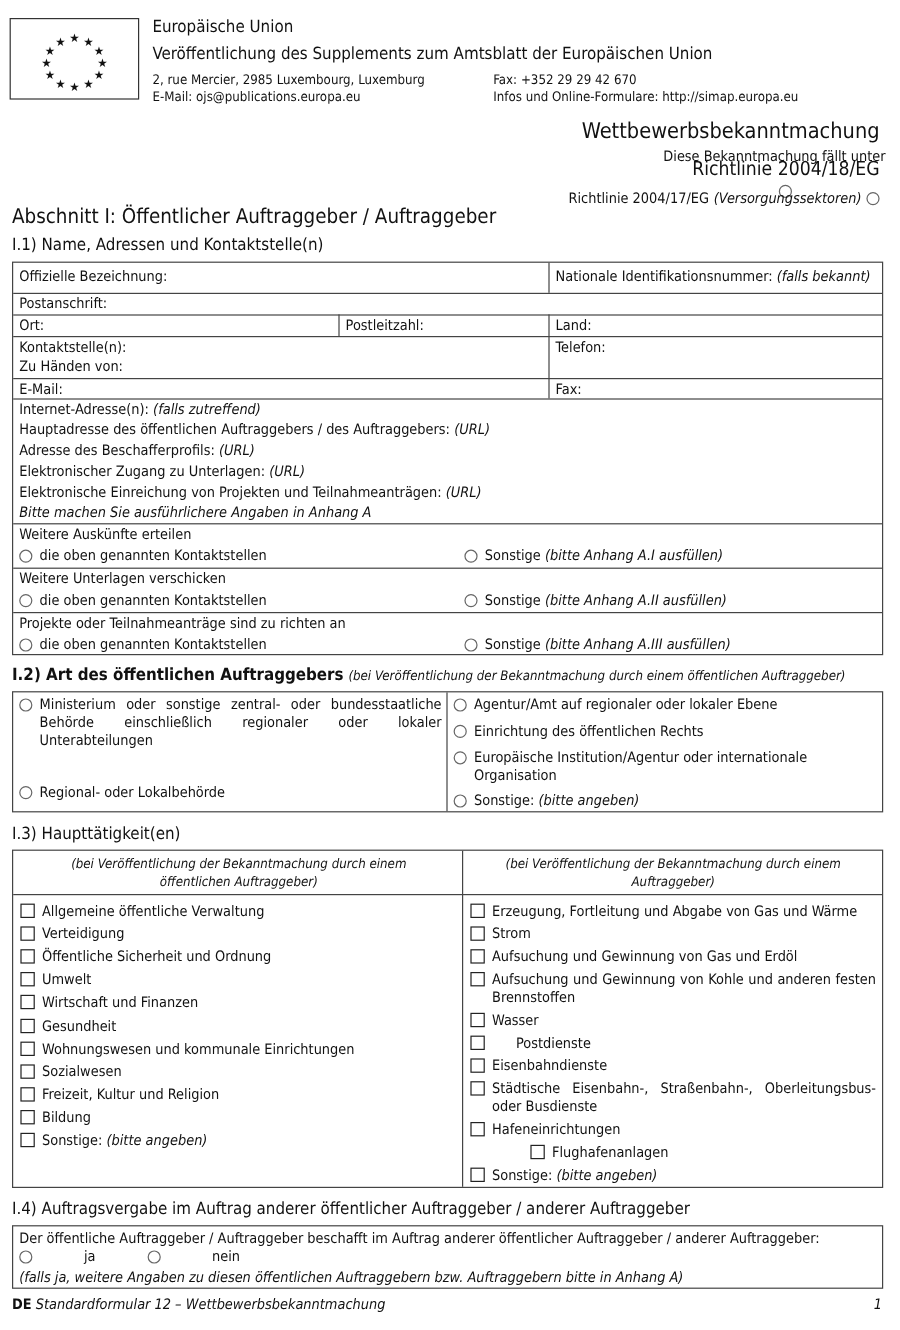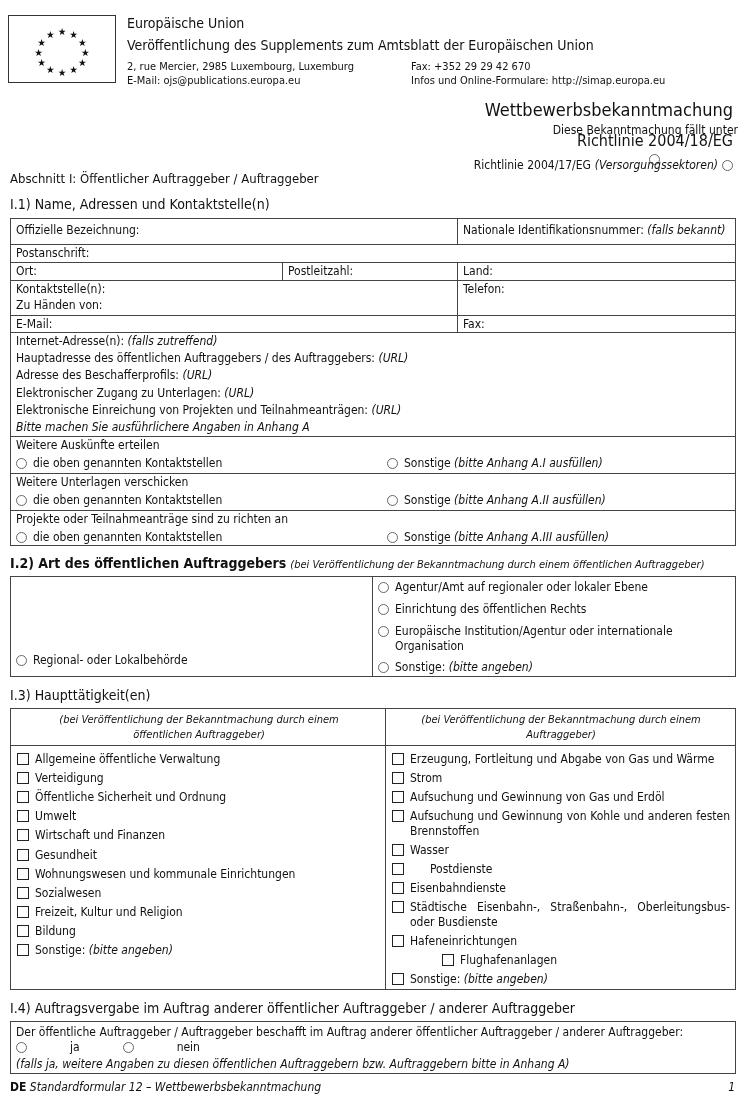--- a/index.html
+++ b/index.html
@@ -14,21 +14,21 @@
   .hdr3 { left: 127px; top: 60px; font-size: 11px; }
   .hdr4 { left: 127px; top: 74px; font-size: 11px; }
   .hdr5 { left: 411px; top: 60px; font-size: 11px; }
   .hdr6 { left: 411px; top: 74px; font-size: 11px; }
   .title { right: 17px; top: 99px; font-size: 18px; }
   .sub1 { right: 12px; top: 123px; font-size: 12px; }
   .sub2 { right: 17px; top: 131px; font-size: 16px; display:flex; align-items:center; gap:4px;flex-direction:column; }
   .sub3 { right: 17px; top: 158px; font-size: 12px; display:flex; align-items:center; gap:4px; }
   .radio { display: inline-block; width: 11px; height: 11px; border: 1px solid #666; border-radius: 50%; vertical-align: -1px; }
   .chk { display: inline-block; width: 12px; height: 12px; border: 1.5px solid #222; vertical-align: -1px; flex: none; }
-  .sec { left: 10px; top: 171px; font-size: 13px; }
+  .sec { left: 10px; top: 171px; font-size: 17px; }
   .h2 { left: 10px; font-size: 14px; font-weight: 500; }
   .box { border: 1.5px solid #444; }
   .row { position: absolute; left: 0; right: 0; border-top: 1px solid #444; }
   .cell { position: absolute; padding-left: 5px; line-height: 17px; font-size: 12px; }
   .vline { position: absolute; width: 1px; background: #444; }
   .line { position: absolute; left: 5px; font-size: 12px; line-height: 17px; }
   .optrow { position: absolute; display:flex; align-items:flex-start; gap:6px; font-size: 12px; line-height: 15px; }
   .optrow .radio { margin-top: 2px; flex:none; }
   .optrow .chk { margin-top: 1px; }
   .just { text-align: justify; }
@@ -139,20 +139,24 @@
     </div>
   <div class="optrow" style="left:376px; top:311px;">
       <span class="radio"></span>
       <span><span>Sonstige</span> <i>(bitte Anhang A.III ausfüllen)</i></span>
     </div>
 </div>
 
 <div class="abs h2" style="top:555px; white-space:nowrap;"><span style="font-weight:600;">I.2) Art des öffentlichen Auftraggebers</span> <i style="font-size:11px;">(bei Veröffentlichung der Bekanntmachung durch einem öffentlichen Auftraggeber)</i></div>
 <div class="abs box" style="left:10px; top:576px; width:726px; height:101px;">
   <div class="vline" style="left:361px; top:0; height:100%;"></div>
+  <div class="optrow just" style="left:5px; top:3px; width:352px;">
+      <span class="radio"></span>
+      <span>Ministerium oder sonstige zentral- oder bundesstaatliche Behörde einschließlich regionaler oder lokaler Unterabteilungen</span>
+    </div>
   <div class="optrow" style="left:5px; top:76px; width:352px;">
       <span class="radio"></span>
       <span>Regional- oder Lokalbehörde</span>
     </div>
   <div class="optrow" style="left:367px; top:3px; width:354px;">
       <span class="radio"></span>
       <span>Agentur/Amt auf regionaler oder lokaler Ebene</span>
     </div>
   <div class="optrow" style="left:367px; top:25px; width:354px;">
       <span class="radio"></span>

